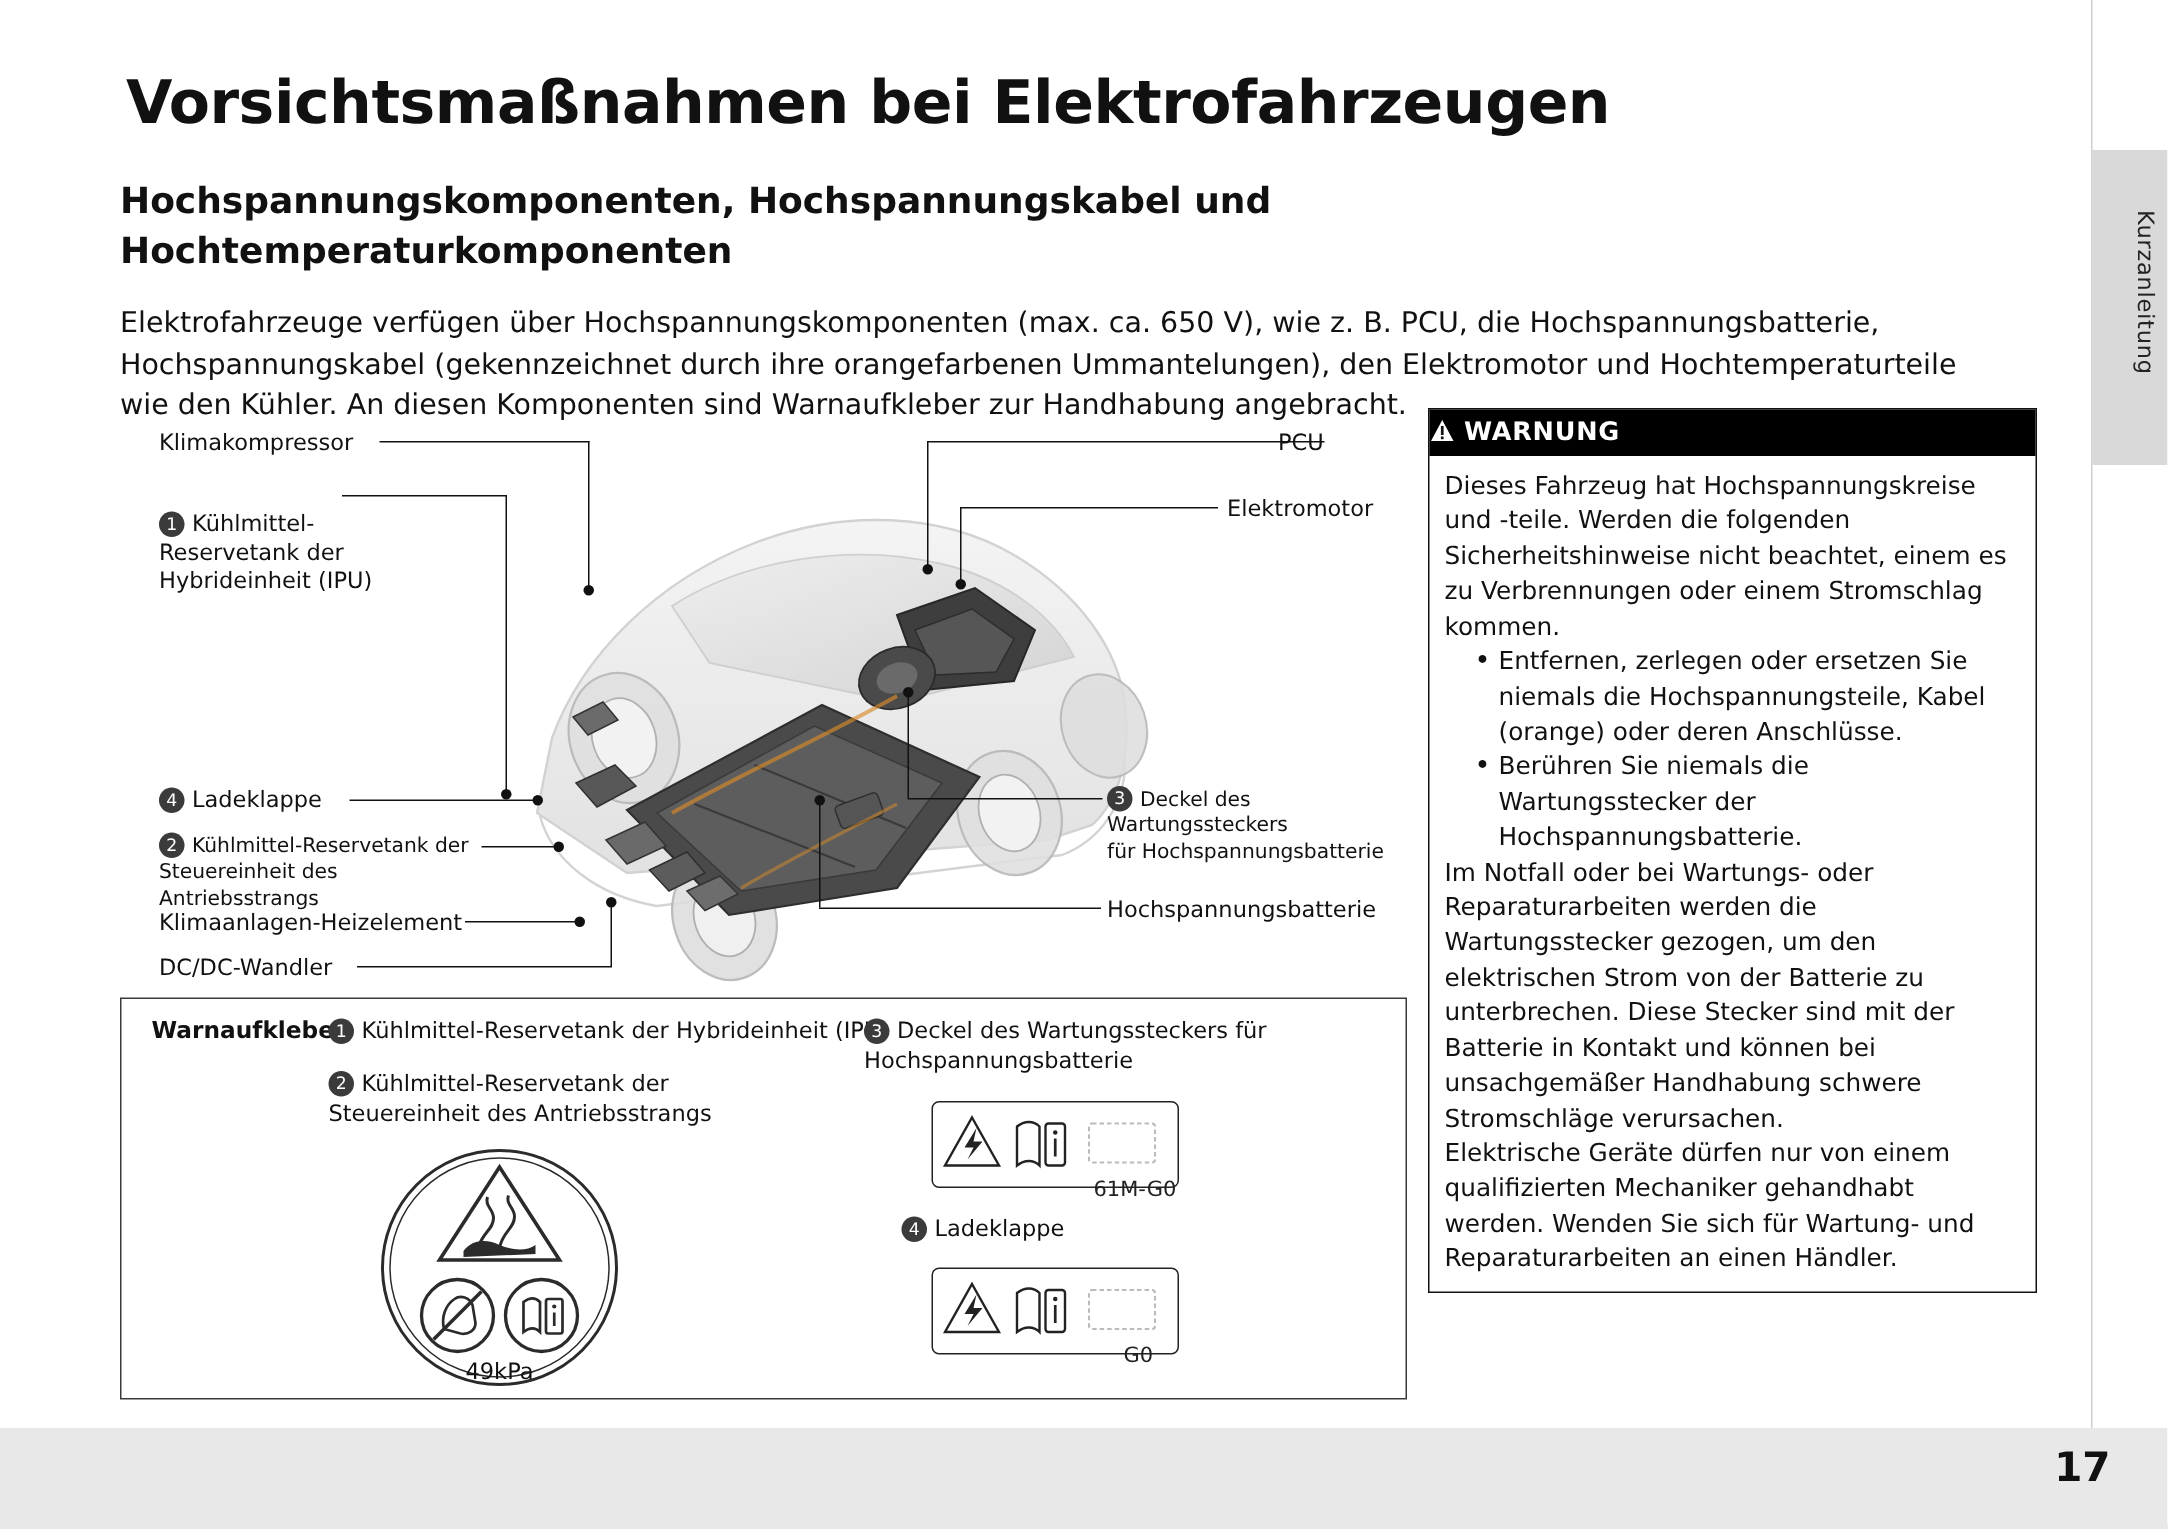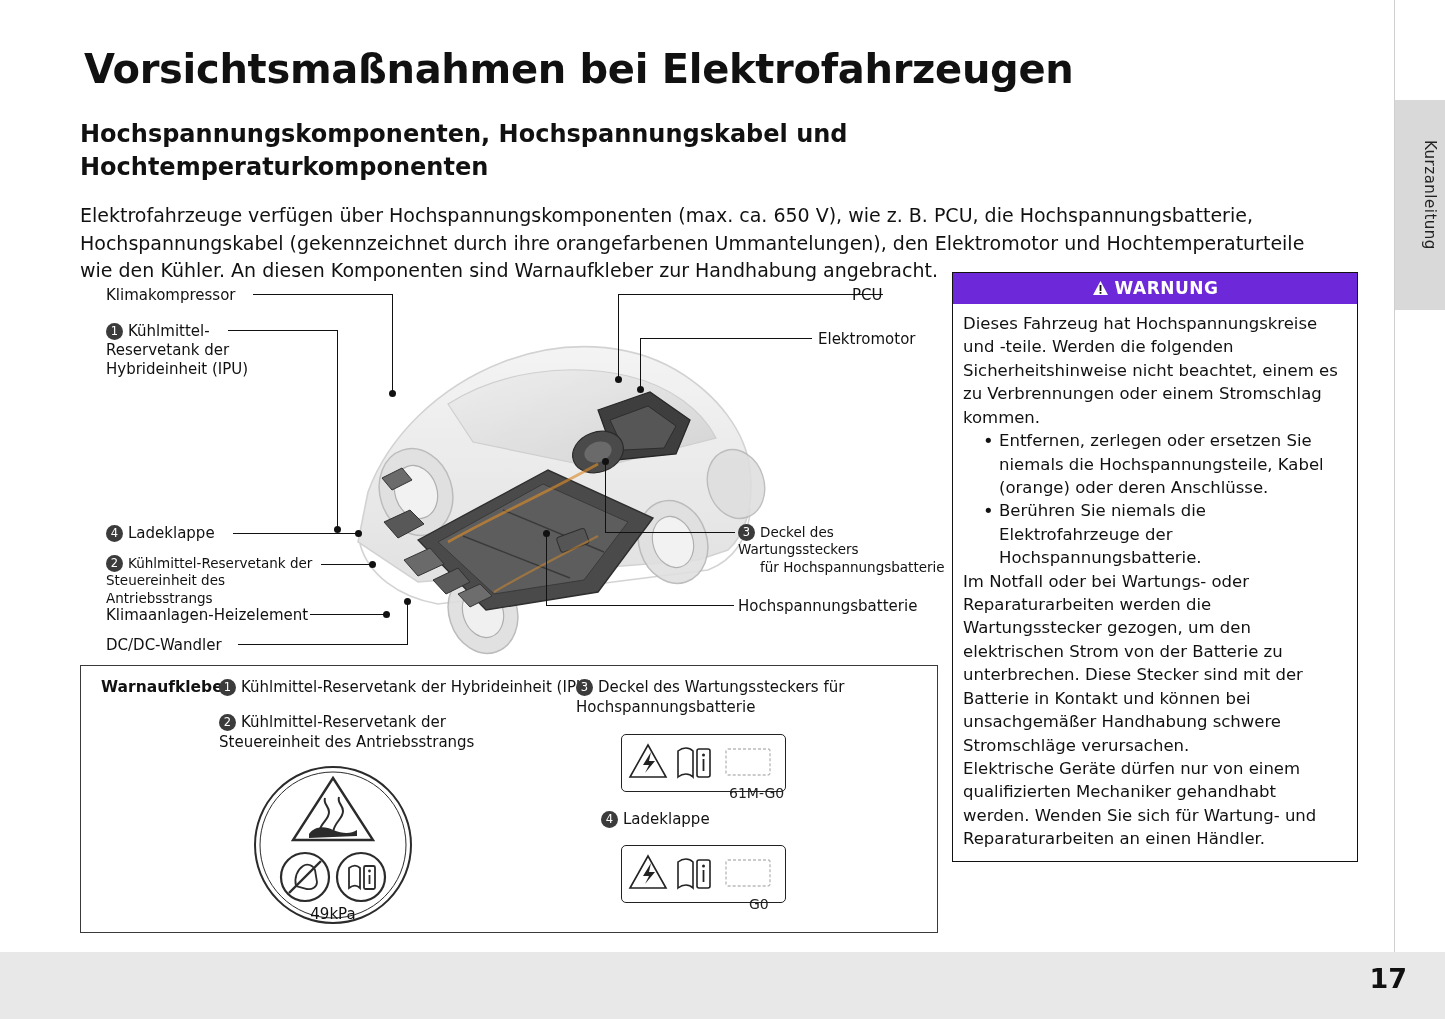--- a/index.html
+++ b/index.html
@@ -166,23 +166,22 @@
   
   .warnbox {
     position: absolute;
     left: 952px; top: 272px;
     width: 406px;
     border: 1px solid #111;
     box-sizing: border-box;
     background: #fff;
   }
   .warnbox-header {
-    background: #6d28d9;
+    background: #000000;
     color: #fff;
-    text-align: center;
     font-size: 17px;
     font-weight: bold;
     padding: 5px 0 6px;
     letter-spacing: 0.5px;
   }
   .warnbox-body {
     padding: 8px 10px 10px 10px;
     font-size: 16.5px;
     line-height: 1.42;
   }
@@ -270,21 +269,21 @@
 
       <path d="M150,250 C200,222 250,200 300,172" fill="none" stroke="#d98b2a" stroke-width="2.6" opacity="0.65"></path>
       <path d="M196,300 C230,280 266,262 300,244" fill="none" stroke="#d98b2a" stroke-width="2.2" opacity="0.5"></path>
     </svg>
 
     <div class="callout-label" style="left:28px; top:14px;">Klimakompressor</div>
     <div class="lead h" style="left:175px; top:22px; width:140px;"></div>
     <div class="lead v" style="left:314px; top:22px; height:100px;"></div>
     <div class="dot" style="left:311px; top:118px;"></div>
 
-    <div class="callout-label" style="left:28px; top:50px; width:175px;">
+    <div class="callout-label" style="left:28px; top:68px; width:175px;">
       <span class="numbadge">1</span><span>Kühlmittel-</span><br>
       <span>Reservetank der</span><br>
       <span>Hybrideinheit (IPU)</span>
     </div>
     <div class="lead h" style="left:150px; top:58px; width:110px;"></div>
     <div class="lead v" style="left:259px; top:58px; height:200px;"></div>
     <div class="dot" style="left:256px; top:254px;"></div>
 
     <div class="callout-label" style="left:28px; top:252px;">
       <span class="numbadge">4</span><span>Ladeklappe</span>
@@ -313,21 +312,21 @@
     <div class="lead v" style="left:540px; top:22px; height:86px;"></div>
     <div class="dot" style="left:537px; top:104px;"></div>
 
     <div class="callout-label" style="left:740px; top:58px;">Elektromotor</div>
     <div class="lead h" style="left:562px; top:66px; width:172px;"></div>
     <div class="lead v" style="left:562px; top:66px; height:52px;"></div>
     <div class="dot" style="left:559px; top:114px;"></div>
 
     <div class="callout-label small" style="left:660px; top:252px; width:210px;">
       <span class="numbadge">3</span><span>Deckel des Wartungssteckers</span><br>
-      <span style="margin-left:22px; display:inline-block;">für Hochspannungsbatterie</span>
+      <span style="display:inline-block;">für Hochspannungsbatterie</span>
     </div>
     <div class="lead h" style="left:527px; top:260px; width:130px;"></div>
     <div class="lead v" style="left:527px; top:190px; height:70px;"></div>
     <div class="dot" style="left:524px; top:186px;"></div>
 
     <div class="callout-label" style="left:660px; top:325px;">Hochspannungsbatterie</div>
     <div class="lead h" style="left:468px; top:333px; width:188px;"></div>
     <div class="lead v" style="left:468px; top:262px; height:71px;"></div>
     <div class="dot" style="left:465px; top:258px;"></div>
   </div>
@@ -411,20 +410,20 @@
           <polygon points="8.5,1 16,15 1,15" fill="#fff"></polygon>
           <rect x="7.6" y="5" width="1.8" height="6" fill="#111"></rect>
           <rect x="7.6" y="12" width="1.8" height="1.8" fill="#111"></rect>
         </svg>
       </span><span>WARNUNG</span>
     </div>
     <div class="warnbox-body">
       <p>Dieses Fahrzeug hat Hochspannungskreise und -teile. Werden die folgenden Sicherheitshinweise nicht beachtet, einem es zu Verbrennungen oder einem Stromschlag kommen.</p>
       <ul class="warn-list">
         <li>Entfernen, zerlegen oder ersetzen Sie niemals die Hochspannungsteile, Kabel (orange) oder deren Anschlüsse.</li>
-        <li>Berühren Sie niemals die Elektrofahrzeuge der Hochspannungsbatterie.</li>
+        <li>Berühren Sie niemals die Wartungsstecker der Hochspannungsbatterie.</li>
       </ul>
       <p>Im Notfall oder bei Wartungs- oder Reparaturarbeiten werden die Wartungsstecker gezogen, um den elektrischen Strom von der Batterie zu unterbrechen. Diese Stecker sind mit der Batterie in Kontakt und können bei unsachgemäßer Handhabung schwere Stromschläge verursachen.</p>
       <p>Elektrische Geräte dürfen nur von einem qualifizierten Mechaniker gehandhabt werden. Wenden Sie sich für Wartung- und Reparaturarbeiten an einen Händler.</p>
     </div>
   </div>
 
 </div>
 
 </body></html>

